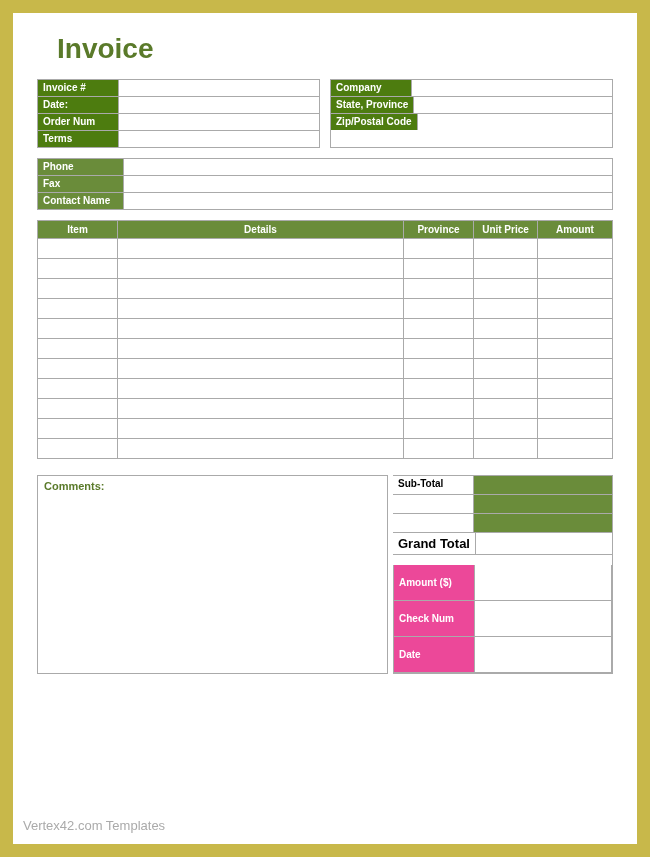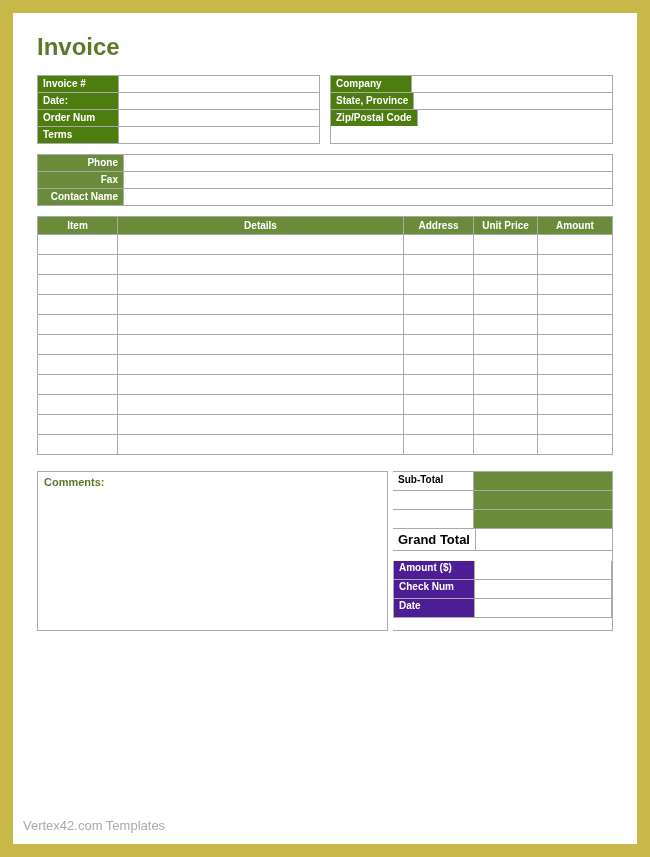--- a/index.html
+++ b/index.html
@@ -14,24 +14,25 @@
     }
     .page {
       width: 630px;
       min-height: 837px;
       background: #fff;
       border: 3px solid #c8b84a;
       padding: 20px 24px 20px 24px;
       position: relative;
     }
     .title {
-      font-size: 24px;
+      font-size: 28px;
       font-weight: bold;
       color: #5a7a2a;
       margin-bottom: 14px;
+      margin-left: 20px;
     }
     .top-section {
       display: flex;
       gap: 10px;
       margin-bottom: 10px;
     }
     .left-fields, .right-fields {
       flex: 1;
       border: 1px solid #aaa;
     }
@@ -54,21 +55,20 @@
     .field-value {
       flex: 1;
       padding: 2px 5px;
       background: #fff;
       border-left: 1px solid #aaa;
       min-height: 16px;
     }
     .contact-section {
       border: 1px solid #aaa;
       margin-bottom: 10px;
-      text-align: right;
     }
     .contact-row {
       display: flex;
       border-bottom: 1px solid #aaa;
     }
     .contact-row:last-child {
       border-bottom: none;
     }
     .contact-label {
       background: #6a8c3a;
@@ -173,25 +173,25 @@
     .payment-row {
       display: flex;
       border-bottom: 1px solid #aaa;
       border-left: 1px solid #aaa;
       border-right: 1px solid #aaa;
     }
     .payment-row:first-child {
       border-top: 1px solid #aaa;
     }
     .payment-label {
-      background: #4c1d95;
+      background: #ec4899;
       color: #fff;
       font-weight: bold;
       font-size: 10px;
-      padding: 1px 5px;
+      padding: 12px 5px;
       min-width: 80px;
     }
     .payment-value {
       flex: 1;
       border-left: 1px solid #aaa;
       padding: 2px 4px;
       min-height: 18px;
       background: #fff;
     }
     .watermark {
@@ -256,21 +256,21 @@
         <span class="contact-label">Contact Name</span>
         <div class="contact-value"></div>
       </div>
     </div>
 
   <table class="items-table">
     <thead>
       <tr>
         <th class="item-col">Item</th>
         <th class="details-col">Details</th>
-        <th class="qty-col">Address</th>
+        <th class="qty-col">Province</th>
         <th class="price-col">Unit Price</th>
         <th class="amount-col">Amount</th>
       </tr>
     </thead>
     <tbody id="items-tbody">
     <tr>
       <td></td>
       <td></td>
       <td></td>
       <td></td>

